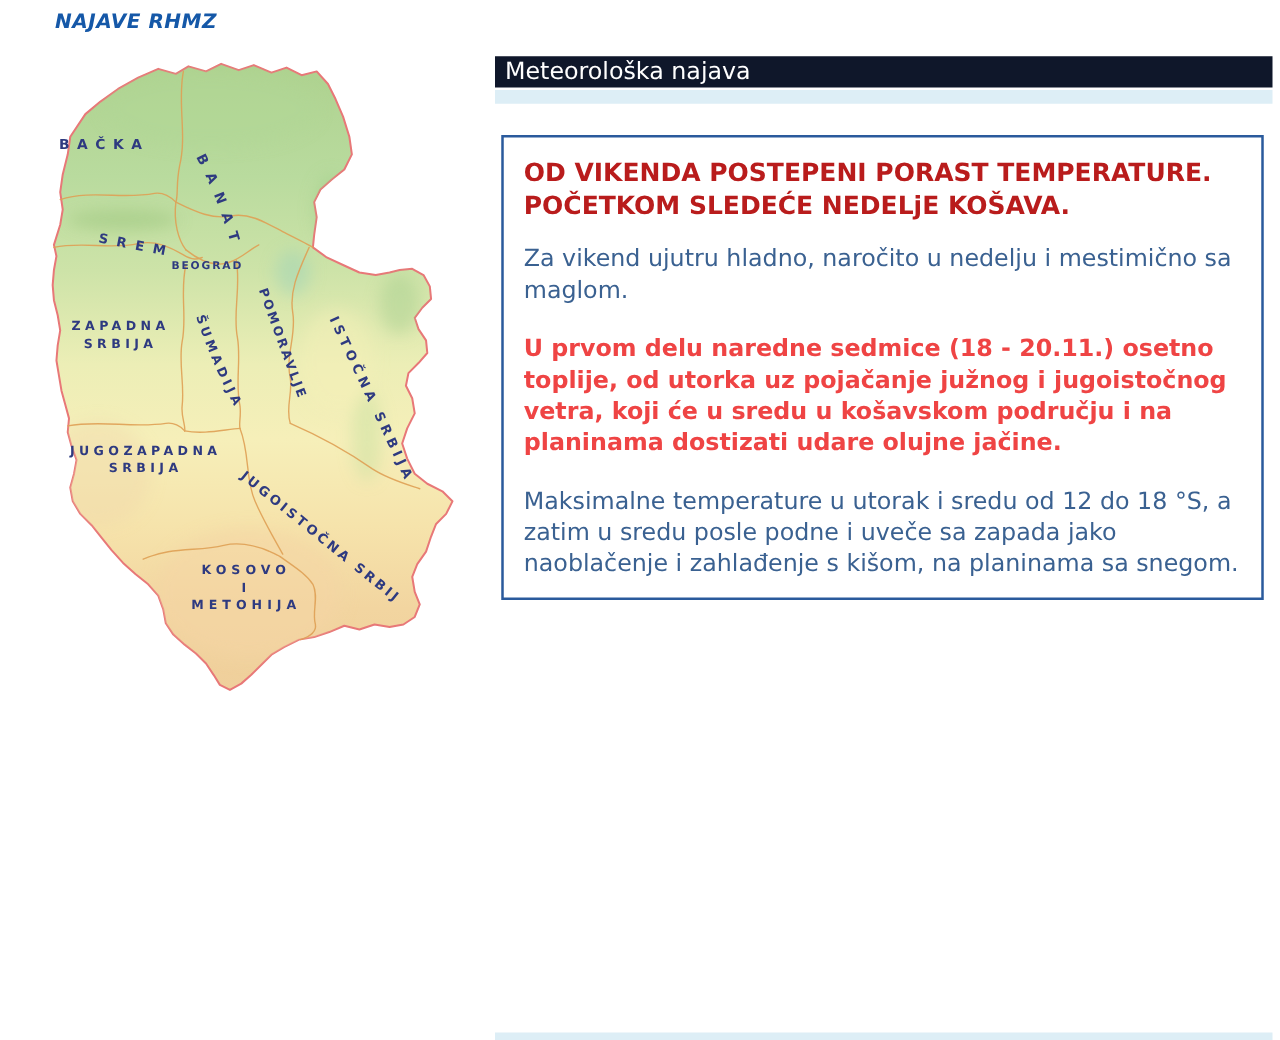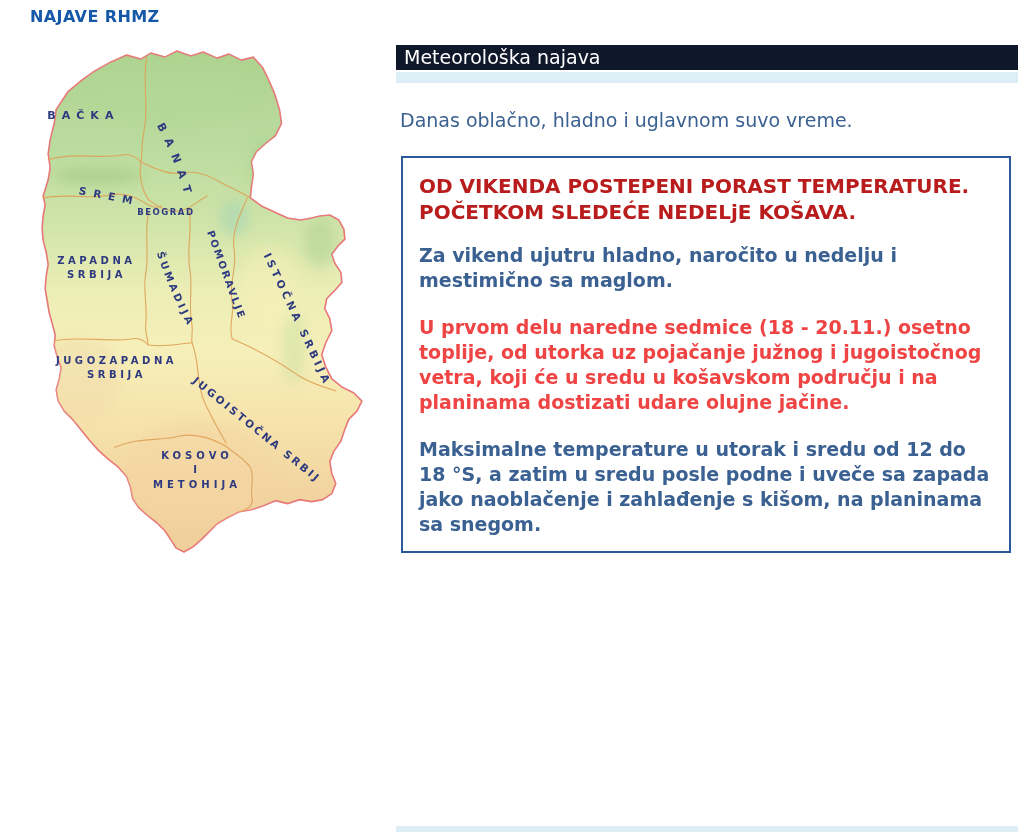--- a/index.html
+++ b/index.html
@@ -1,35 +1,35 @@
 <!DOCTYPE html>
 <html><head>
 <meta charset="utf-8">
 <style>
   * { margin:0; padding:0; box-sizing:border-box; }
   html,body { width:1024px; height:832px; background:#ffffff; overflow:hidden;
               font-family:"DejaVu Sans", "Liberation Sans", sans-serif; }
   .page { position:relative; width:1024px; height:832px; background:#fff; }
 
-  .page-title { position:absolute; left:30px; top:7px; font-size:16px; font-weight:bold;
-                color:#1558a8; letter-spacing:0.4px; }
+  .page-title { position:absolute; left:44px; top:7px; font-size:16px; font-weight:bold;
+                color:#1558a8; letter-spacing:0.4px;font-style:italic; }
 
   .map-wrap { position:absolute; left:18px; top:46px; width:352px; height:510px; }
 
   .panel { position:absolute; left:396px; top:45px; width:622px; }
   .panel-header { background:#0f172a; color:#ffffff; font-size:19px; line-height:25px;
                   height:25px; padding-left:8px; }
   .strip { height:11px; background:#ddeef6; margin-top:2px; }
   .date-heading { margin:13px 0 0 4px; color:#1558a8; font-size:20px; font-weight:bold; }
   .intro { margin:25px 0 0 4px; width:616px; color:#3a6191; font-size:19px; line-height:25px; }
   .intro p { margin:0; }
   .alert-box { margin:23px 7px 0 5px; border:2px solid #2a5a9c;
                padding:15px 16px 14px 16px; color:#3a6191; font-size:19px; line-height:25px; }
   .alert-box .headline { color:#b91c1c; font-weight:bold; font-size:20px; line-height:26px; }
-  .alert-box p { margin:22px 0 0 0;font-weight:bold; }
+  .alert-box p { margin:22px 0 0 0; }
   .alert-box p.first { margin-top:18px; }
   .alert-box p.bold { font-weight:bold; color:#ef4444; }
   .bottom-strip { position:absolute; left:396px; top:826px; width:622px; height:8px;
                   background:#ddeef6; }
 
   svg text { font-family:"DejaVu Sans", "Liberation Sans", sans-serif; font-weight:bold;
              fill:#2e3a80; }
 </style>
 </head>
 <body>
@@ -152,21 +152,20 @@
   </div>
 
   <div class="panel">
     <div class="panel-header">
       <span>Meteorološka najava</span>
     </div>
     <div class="strip"></div>
 
 
     <div class="intro">
-      <p>Danas oblačno, hladno i uglavnom suvo vreme.</p>
     </div>
 
     <div class="alert-box">
       <div class="headline">OD VIKENDA POSTEPENI PORAST TEMPERATURE.</div>
       <div class="headline">POČETKOM SLEDEĆE NEDELjE KOŠAVA.</div>
       <p class="first">Za vikend ujutru hladno, naročito u nedelju i mestimično sa maglom.</p>
       <p class="bold">U prvom delu naredne sedmice (18 - 20.11.) osetno toplije, od utorka uz pojačanje južnog i jugoistočnog vetra, koji će u sredu u košavskom području i na planinama dostizati udare olujne jačine.</p>
       <p>Maksimalne temperature u utorak i sredu od 12 do 18 °S, a zatim u sredu posle podne i uveče sa zapada jako naoblačenje i zahlađenje s kišom, na planinama sa snegom.</p>
     </div>
   </div>

